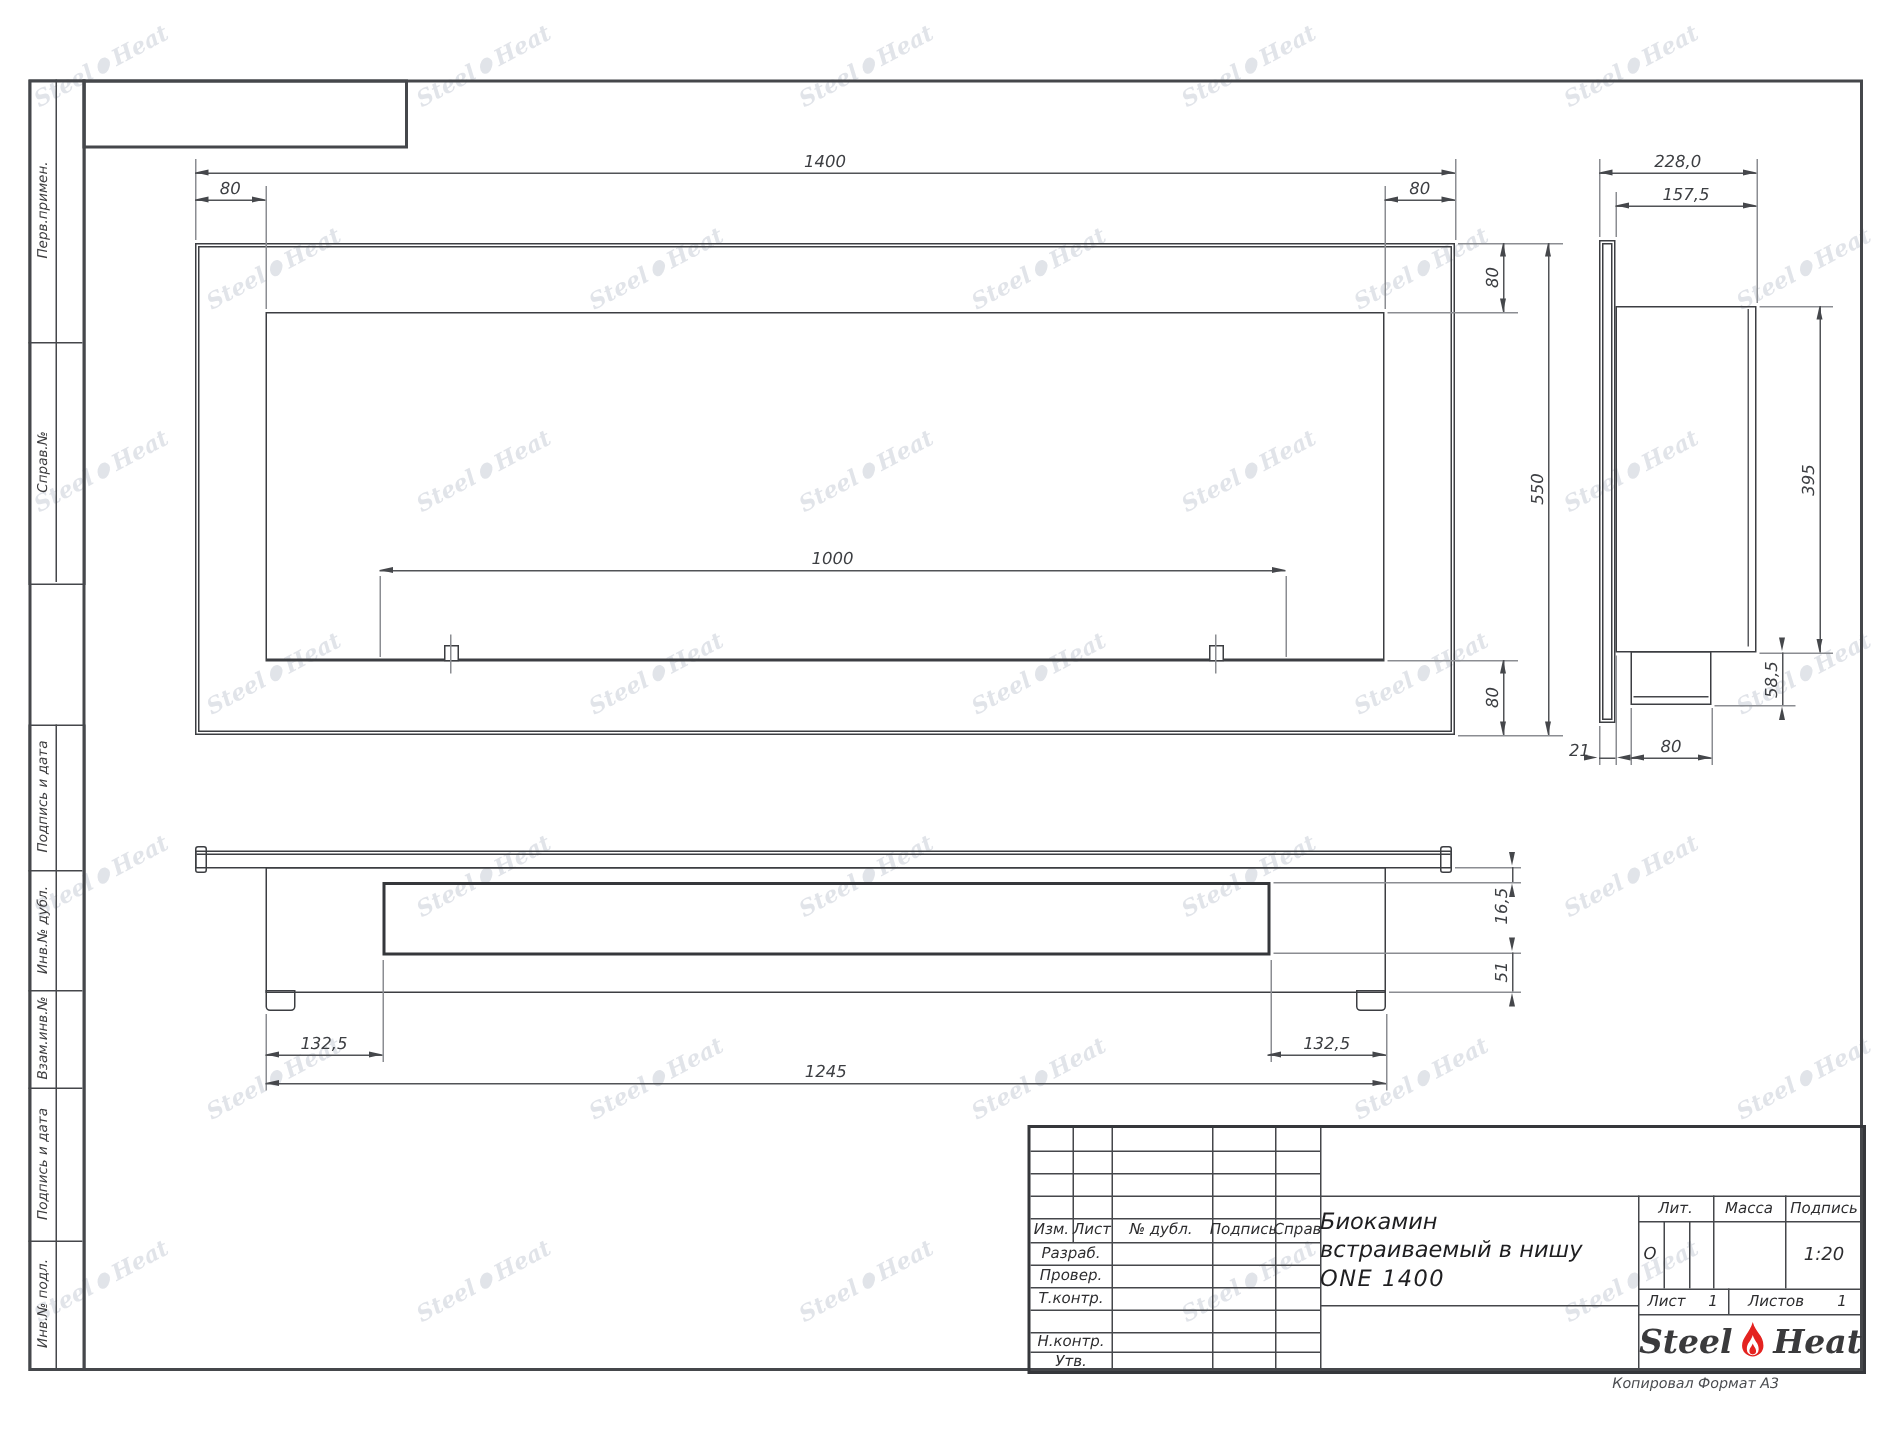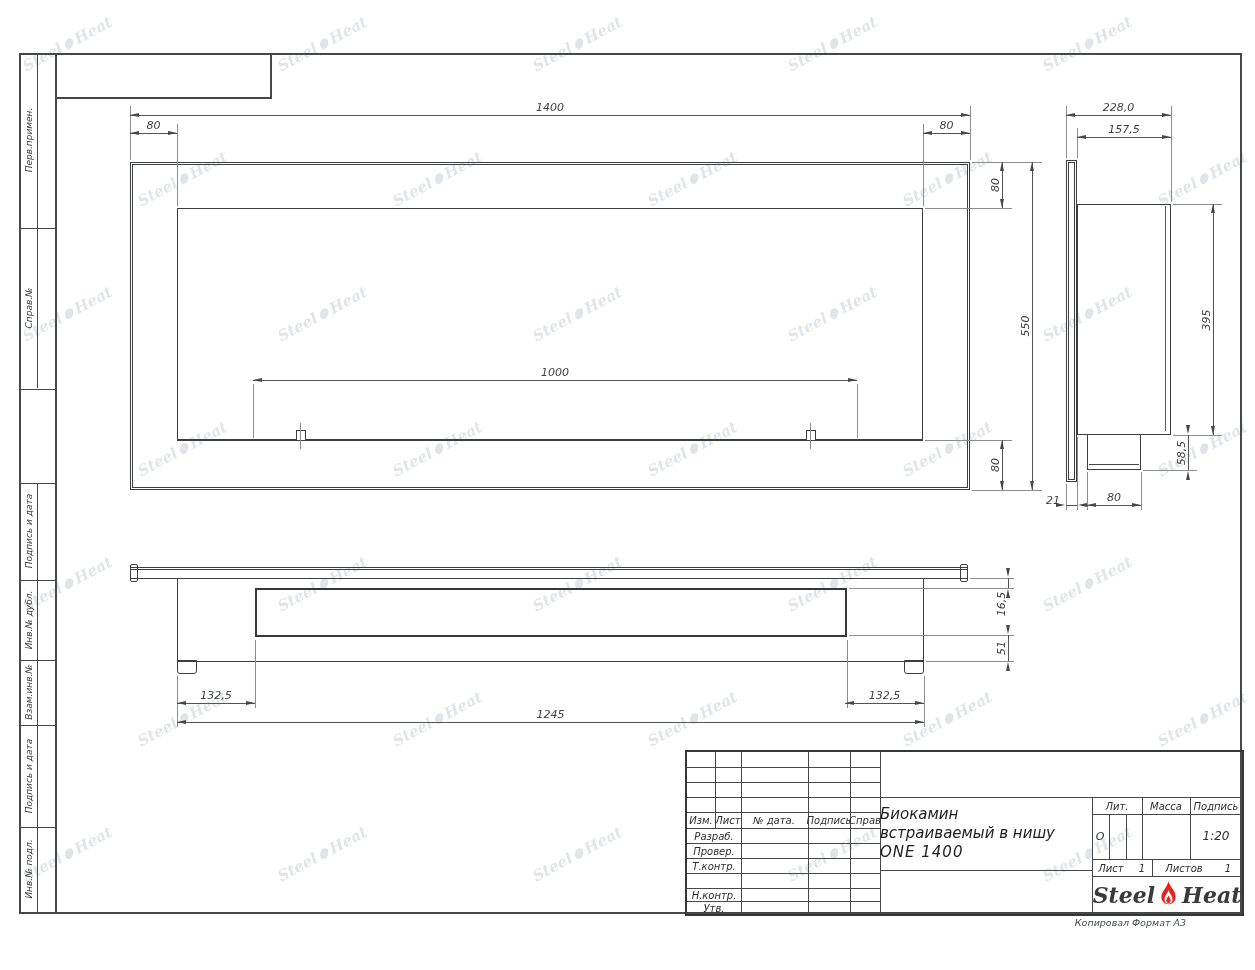--- a/index.html
+++ b/index.html
@@ -407,21 +407,21 @@
         <div class="l" style="left: 0px; top: 136px; width: 193px; height: 1px;"></div>
         <div class="l" style="left: 0px; top: 149px; width: 193px; height: 1px;"></div>
         <div class="l" style="left: 405px; top: 62px; width: 150px; height: 1px;"></div>
         <div class="l" style="left: 405px; top: 107px; width: 150px; height: 1px;"></div>
         <div class="l" style="left: 193px; top: 118px; width: 212px; height: 1px;"></div>
         <div class="l" style="left: 405px; top: 124px; width: 150px; height: 1px;"></div>
       </div>
 
     <div class="tb-lbl" style="left:14px;top:68px;">Изм.</div>
     <div class="tb-lbl" style="left:41px;top:68px;">Лист</div>
-    <div class="tb-lbl" style="left:87px;top:68px;">№ дата.</div>
+    <div class="tb-lbl" style="left:87px;top:68px;">№ дубл.</div>
     <div class="tb-lbl" style="left:142px;top:68px;">Подпись</div>
     <div class="tb-lbl" style="left:178px;top:68px;">Справ</div>
 
     <div class="tb-lbl" style="left:27px;top:84px;">Разраб.</div>
     <div class="tb-lbl" style="left:27px;top:99px;">Провер.</div>
     <div class="tb-lbl" style="left:27px;top:114px;">Т.контр.</div>
     <div class="tb-lbl" style="left:27px;top:143px;">Н.контр.</div>
     <div class="tb-lbl" style="left:27px;top:156px;">Утв.</div>
 
     <div class="tb-name">

